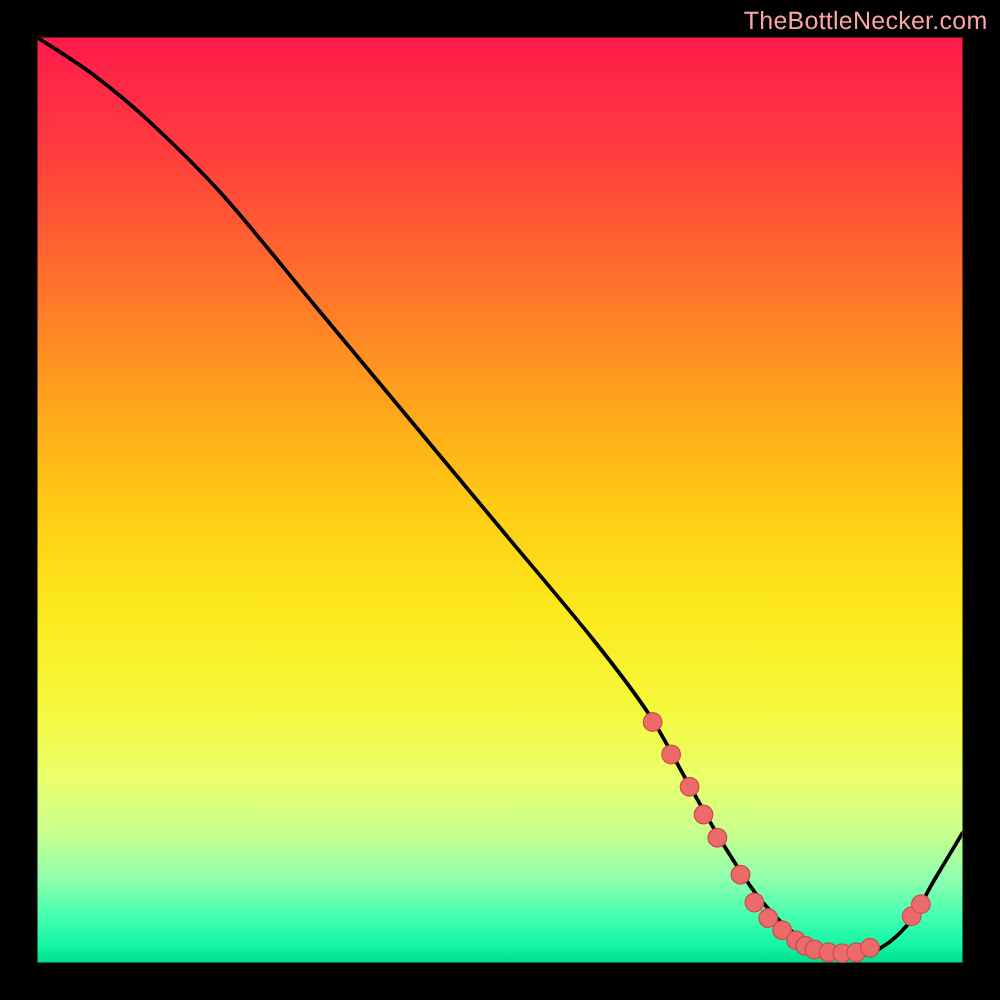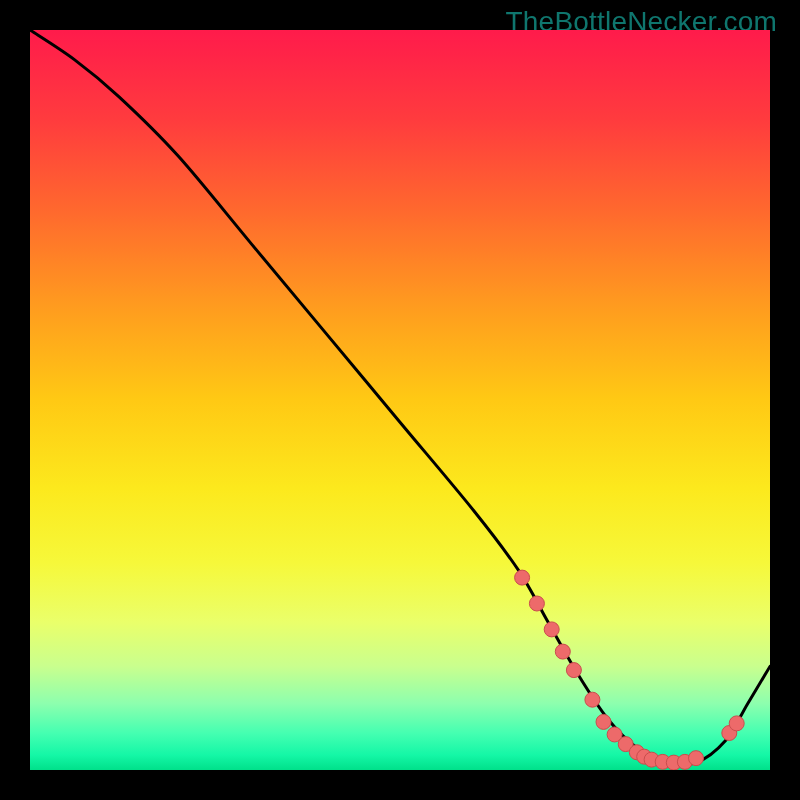--- a/index.html
+++ b/index.html
@@ -39,23 +39,23 @@
       #c9ff8e 86%,
       #8dffae 91%,
       #45ffb1 95%,
       #14f7a6 98%,
       #00e08a 100%
     );
   }
   .watermark {
     position: absolute;
     top: 6px;
-    right: 23px;
-    color: #0f766e;
-    font-size: 28px;
+    right: 10px;
+    color: #fca5a5;
+    font-size: 20px;
     letter-spacing: 0.2px;
     user-select: none;
   }
   svg.curve {
     position: absolute;
     inset: 0;
   }
 </style>
 </head>
 <body>

